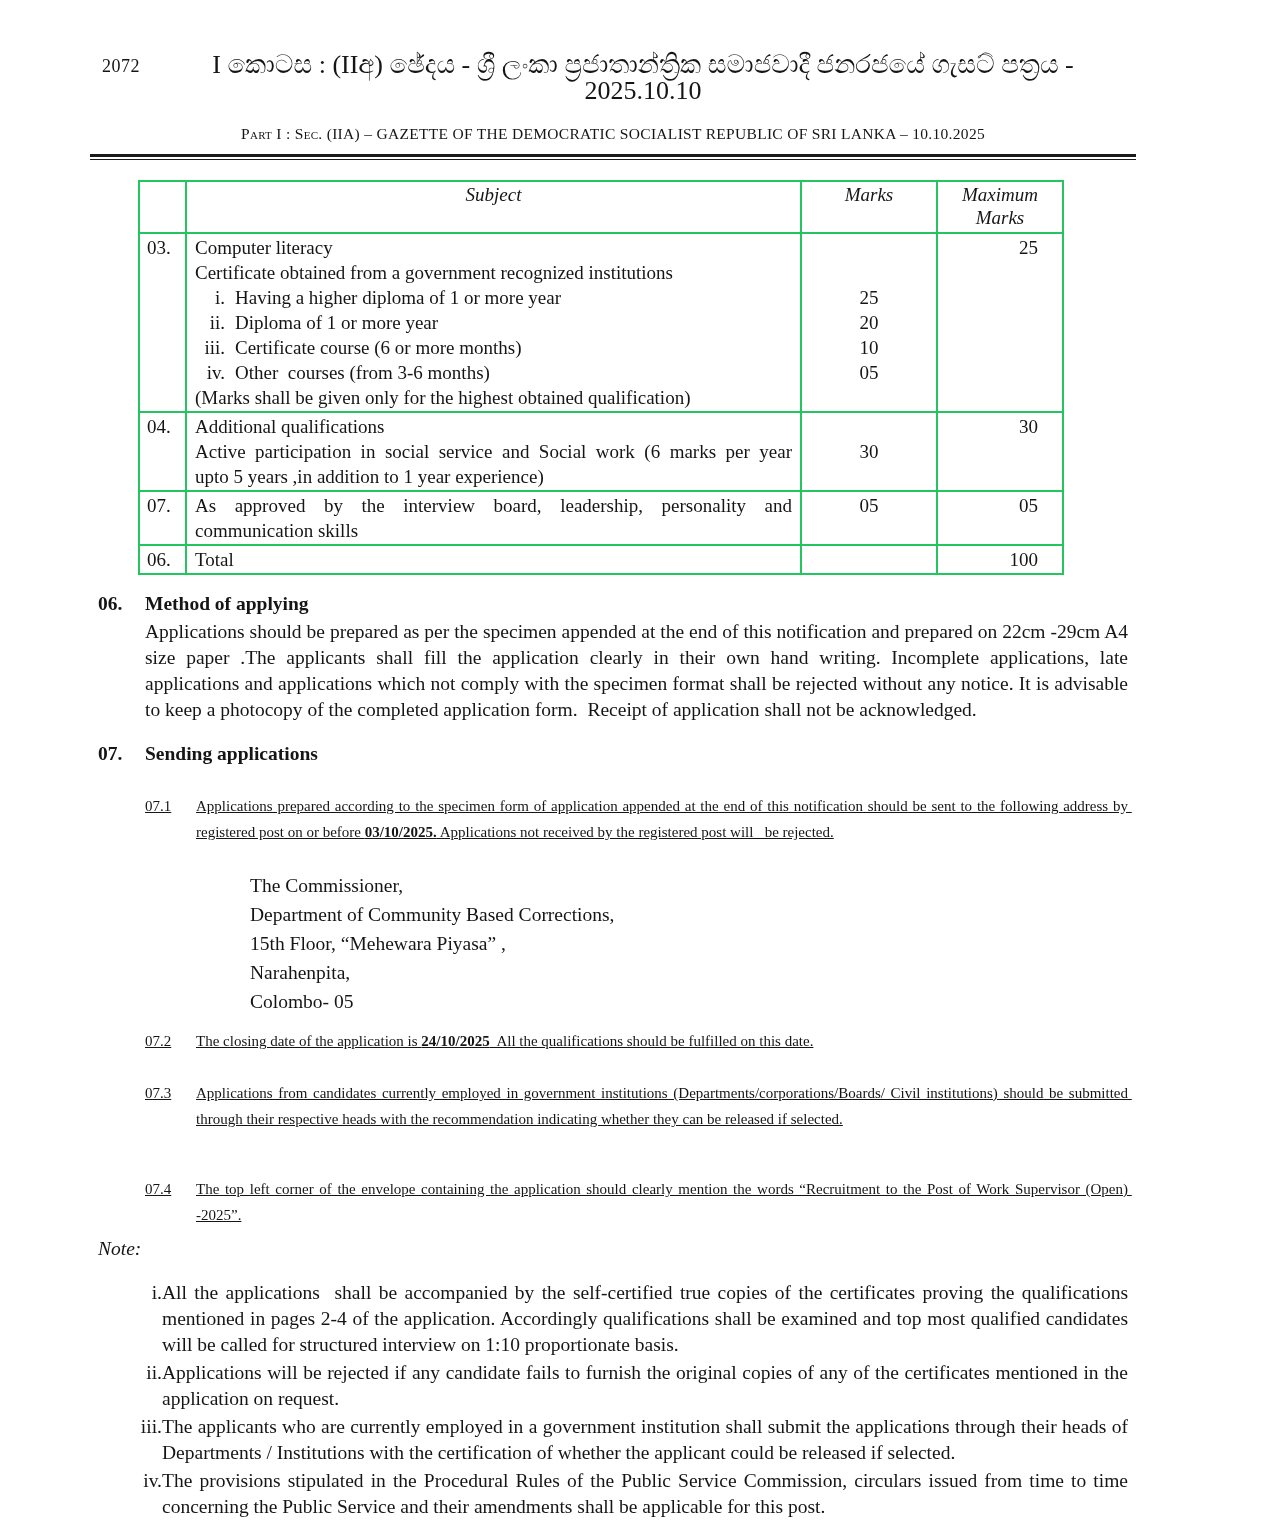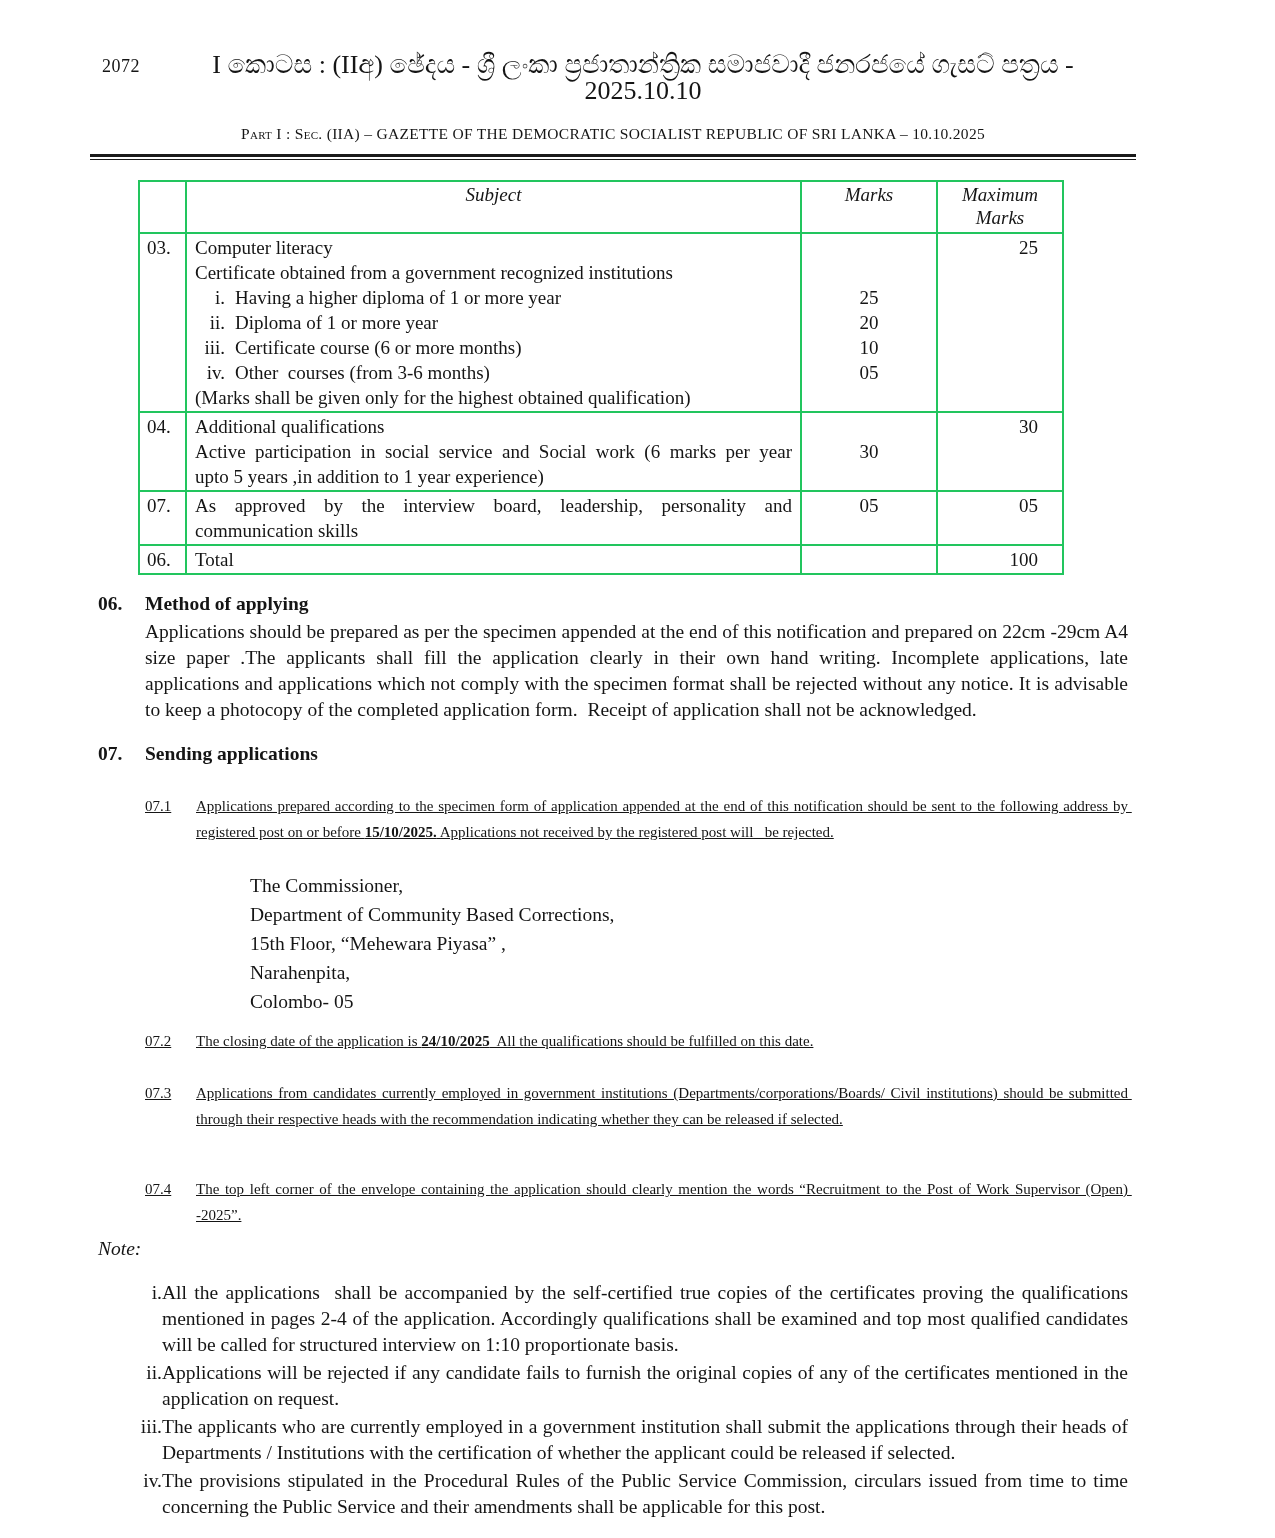--- a/index.html
+++ b/index.html
@@ -167,21 +167,21 @@
     </div>
     <div class="body-par">Applications should be prepared as per the specimen appended at the end of this notification and prepared on 22cm -29cm A4 size paper .The applicants shall fill the application clearly in their own hand writing. Incomplete applications, late applications and applications which not comply with the specimen format shall be rejected without any notice. It is advisable to keep a photocopy of the completed application form.  Receipt of application shall not be acknowledged.</div>
 
     <div class="sec-head s07">
       <span class="sec-no">07.</span>
       <span>Sending applications</span>
     </div>
 
     <div class="item7 mt26">
       <span class="item7-no">07.1</span>
-      <div class="item7-body"><span>Applications prepared according to the specimen form of application appended at the end of this notification should be sent to the following address by registered post on or before </span><span class="b">15/10/2025.</span><span> Applications not received by the registered post will   be rejected.</span></div>
+      <div class="item7-body"><span>Applications prepared according to the specimen form of application appended at the end of this notification should be sent to the following address by registered post on or before </span><span class="b">03/10/2025.</span><span> Applications not received by the registered post will   be rejected.</span></div>
     </div>
 
     <div class="address">
       <div>The Commissioner,</div>
       <div>Department of Community Based Corrections,</div>
       <div>15th Floor, “Mehewara Piyasa” ,</div>
       <div>Narahenpita,</div>
       <div>Colombo- 05</div>
     </div>
 

